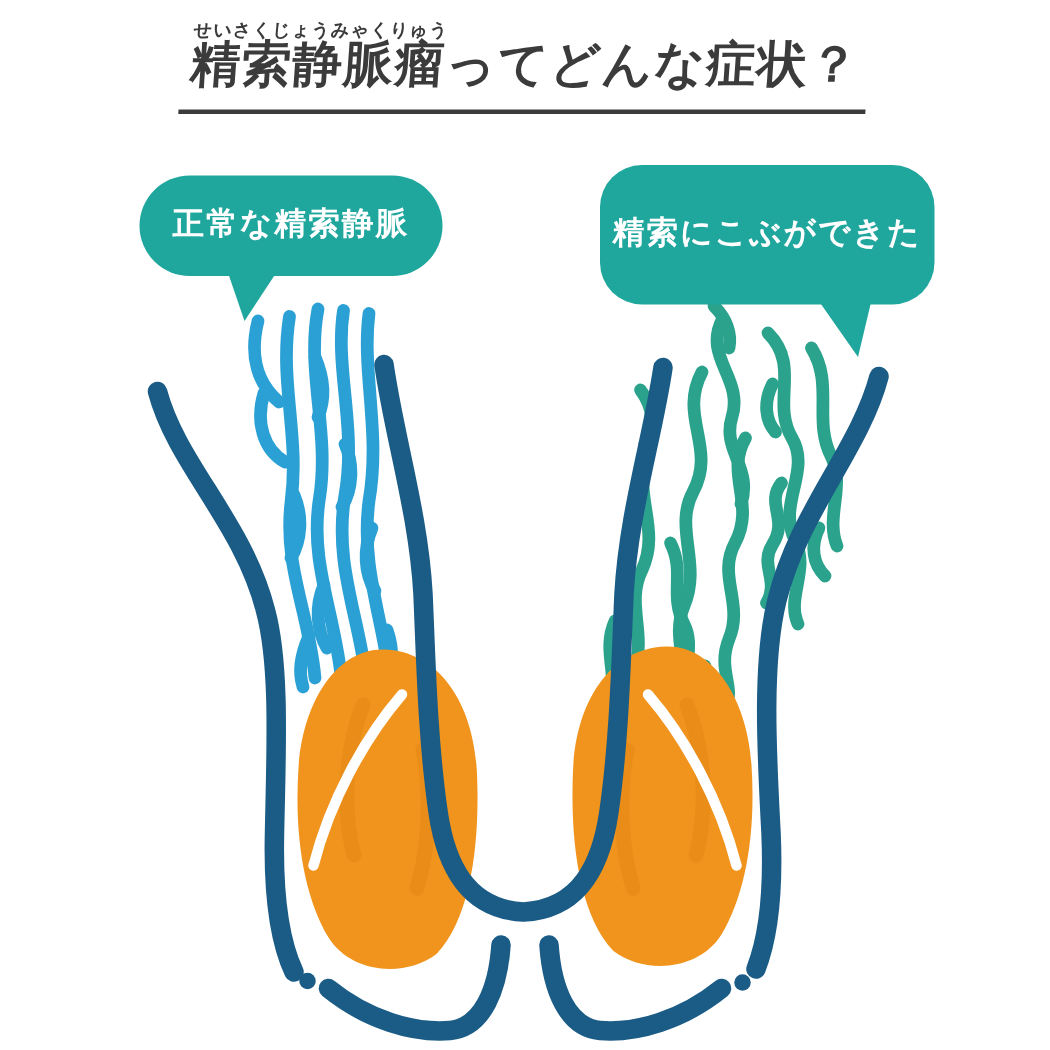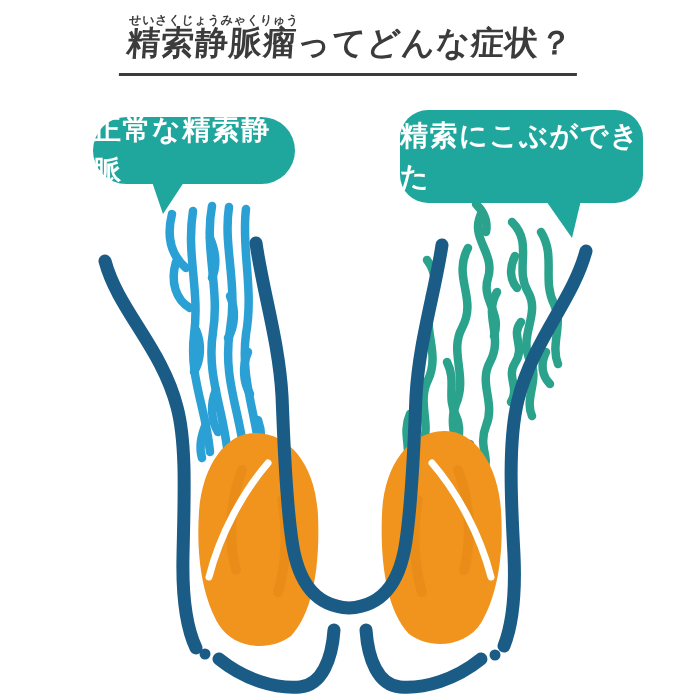--- a/index.html
+++ b/index.html
@@ -9,23 +9,23 @@
   
   .title-block{position:absolute;top:14px;left:0;width:100%;text-align:center;z-index:3;}
   .title{display:inline-block;margin:0;padding:0 6px 7px 6px;
          font-size:33px;font-weight:700;color:#3b3b3b;letter-spacing:1px;
          border-bottom:3px solid #3b3b3b;transform:skewX(-4deg);white-space:nowrap;}
   .title ruby rt{font-size:12px;font-weight:700;letter-spacing:0;color:#3b3b3b;}
 
   
   .bubble{position:absolute;z-index:2;background:#1fa69d;color:#ffffff;
           display:flex;flex-direction:column;align-items:center;justify-content:center;
-          font-weight:700;font-size:28px;letter-spacing:1.5px;line-height:1.45;}
+          font-weight:700;font-size:21px;letter-spacing:1.5px;line-height:1.45;}
   .bubble-left{left:93px;top:117px;width:202px;height:67px;border-radius:34px;}
-  .bubble-right{left:400px;top:110px;width:243px;height:93px;border-radius:28px;}
+  .bubble-right{left:400px;top:110px;width:223px;height:93px;border-radius:28px;}
 
   
   .art{position:absolute;left:0;top:0;z-index:1;}
   .outline{stroke:#1a5c86;stroke-width:13;fill:none;stroke-linecap:round;}
   .vein-n{stroke:#2ba0d4;stroke-width:8.5;fill:none;stroke-linecap:round;}
   .vein-a{stroke:#2ba28c;stroke-width:8.5;fill:none;stroke-linecap:round;}
   .testis{fill:#f0941e;}
   .texture{stroke:#d97f0c;stroke-width:10;fill:none;stroke-linecap:round;opacity:.28;}
   .shine{stroke:#ffffff;stroke-width:7;fill:none;stroke-linecap:round;}
   .tail{fill:#1fa69d;}

